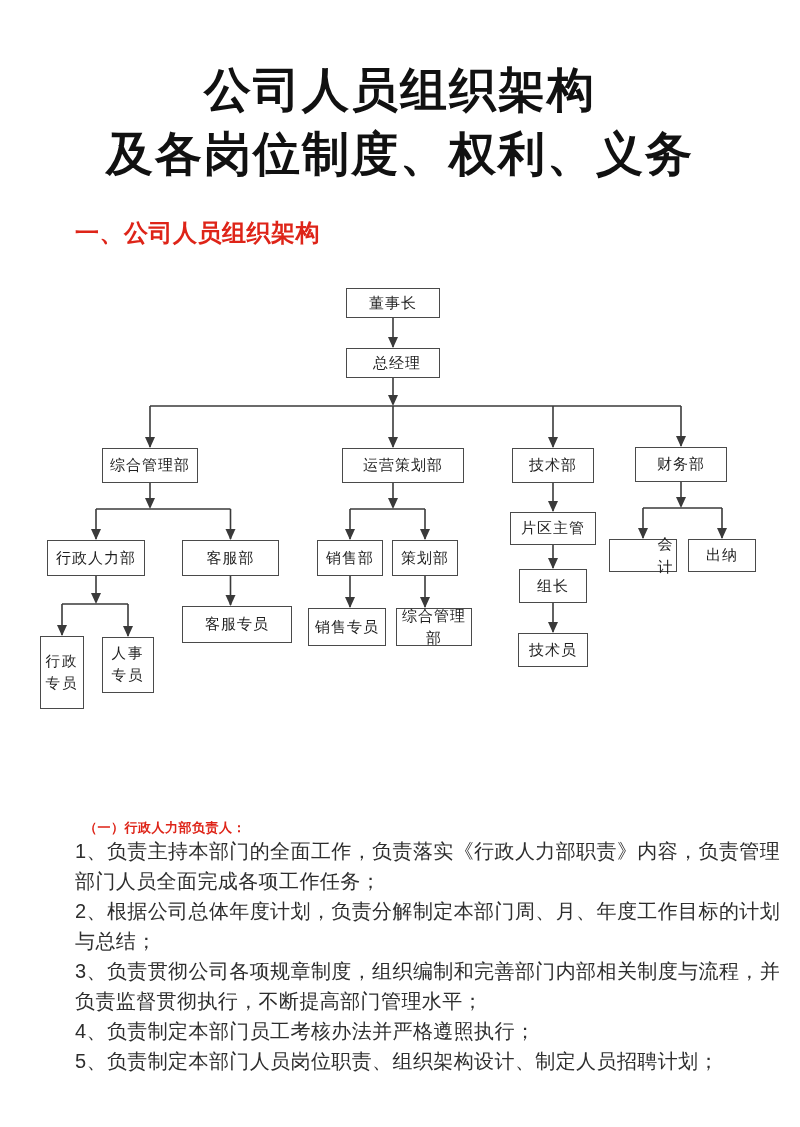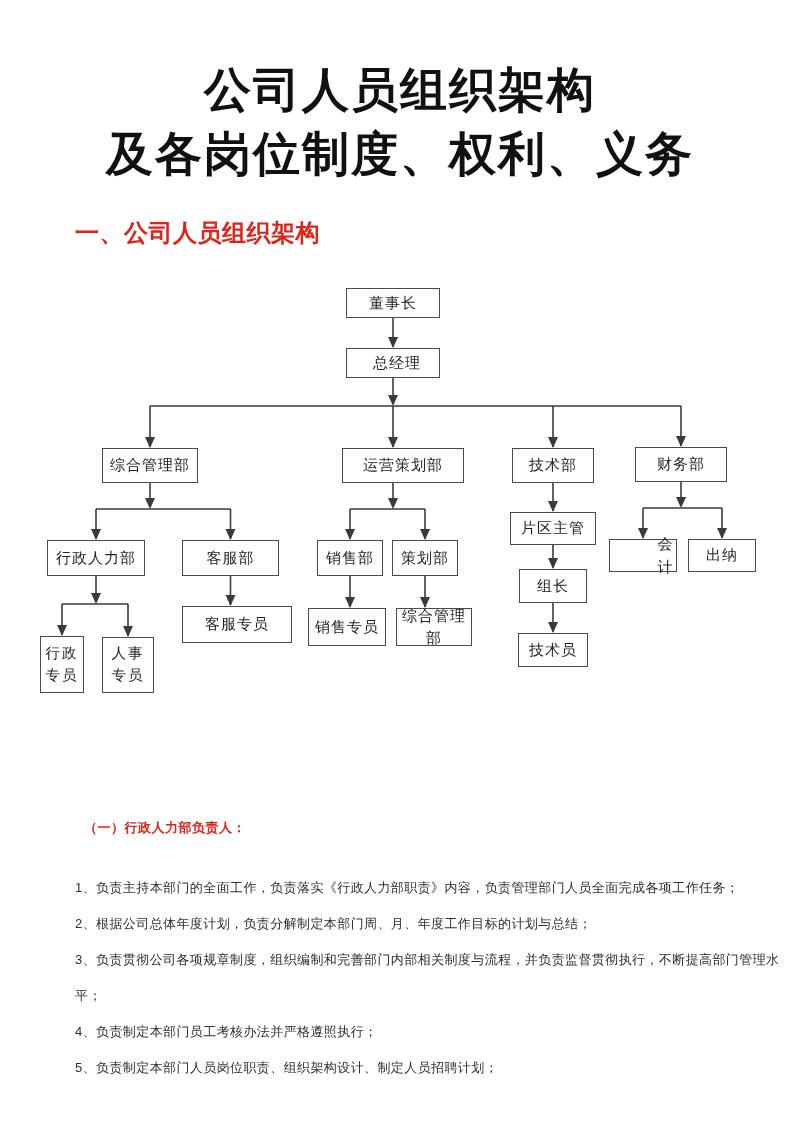--- a/index.html
+++ b/index.html
@@ -39,22 +39,22 @@
     border:1.6px solid var(--box-border,#4a4a4a);
     background:#ffffff;
     display:flex;align-items:center;justify-content:center;
     text-align:center;
     font-size:15px;color:#1f1f1f;
     letter-spacing:1px;line-height:1.5;
     white-space:pre-line;
   }
   .org-node.multiline{letter-spacing:2px;font-size:14.5px;}
   .duties{
-    position:absolute;left:75px;top:870px;width:718px;
-    font-size:13px;line-height:36px;letter-spacing:0.4px;
+    position:absolute;left:75px;top:836px;width:718px;
+    font-size:20px;line-height:30px;letter-spacing:0.4px;
     color:var(--body,#2e2e2e);
     word-break:break-all;
   }
   .duties p{margin:0;padding:0;}
 </style>
 </head>
 <body>
 
 <div class="page">
 
@@ -128,21 +128,21 @@
         <div class="org-node" style="left: 342px; top: 448px; width: 122px; height: 35px;">运营策划部</div>
         <div class="org-node" style="left: 512px; top: 448px; width: 82px; height: 35px;">技术部</div>
         <div class="org-node" style="left: 635px; top: 447px; width: 92px; height: 35px;">财务部</div>
         <div class="org-node" style="left: 47px; top: 540px; width: 98px; height: 36px;">行政人力部</div>
         <div class="org-node" style="left: 182px; top: 540px; width: 97px; height: 36px;">客服部</div>
         <div class="org-node" style="left: 317px; top: 540px; width: 66px; height: 36px;">销售部</div>
         <div class="org-node" style="left: 392px; top: 540px; width: 66px; height: 36px;">策划部</div>
         <div class="org-node" style="left: 510px; top: 512px; width: 86px; height: 33px;">片区主管</div>
         <div class="org-node" style="left: 609px; top: 539px; width: 68px; height: 33px; padding-left: 45px;">会计</div>
         <div class="org-node" style="left: 688px; top: 539px; width: 68px; height: 33px;">出纳</div>
-        <div class="org-node multiline" style="left: 40px; top: 636px; width: 44px; height: 57px;">行政
+        <div class="org-node multiline" style="left: 40px; top: 636px; width: 44px; height: 73px;">行政
 专员</div>
         <div class="org-node multiline" style="left: 102px; top: 637px; width: 52px; height: 56px;">人事
 专员</div>
         <div class="org-node" style="left: 182px; top: 606px; width: 110px; height: 37px; text-align: center;">客服专员</div>
         <div class="org-node" style="left: 308px; top: 608px; width: 78px; height: 38px;">销售专员</div>
         <div class="org-node" style="left: 396px; top: 608px; width: 76px; height: 38px;">综合管理部</div>
         <div class="org-node" style="left: 519px; top: 569px; width: 68px; height: 34px;">组长</div>
         <div class="org-node" style="left: 518px; top: 633px; width: 70px; height: 34px;">技术员</div>
       </div>
   </div>

